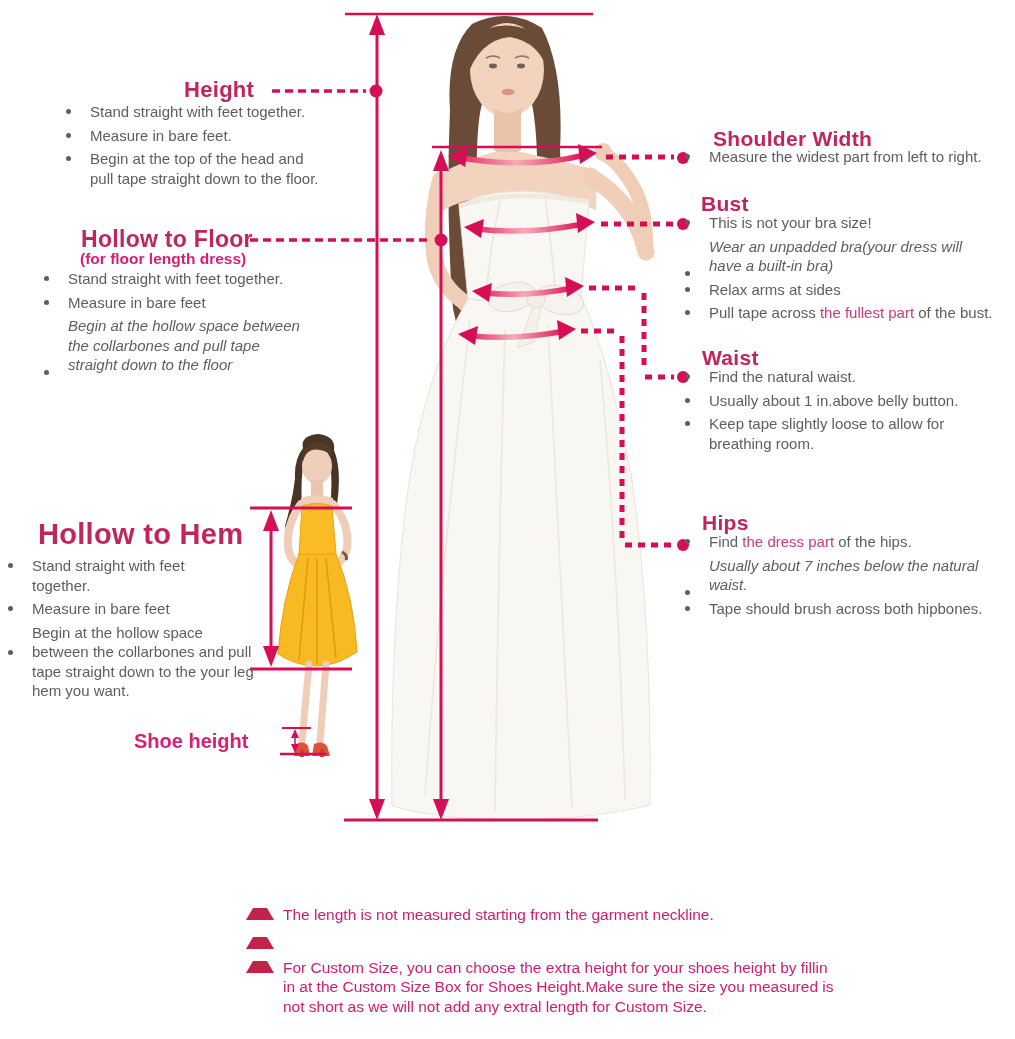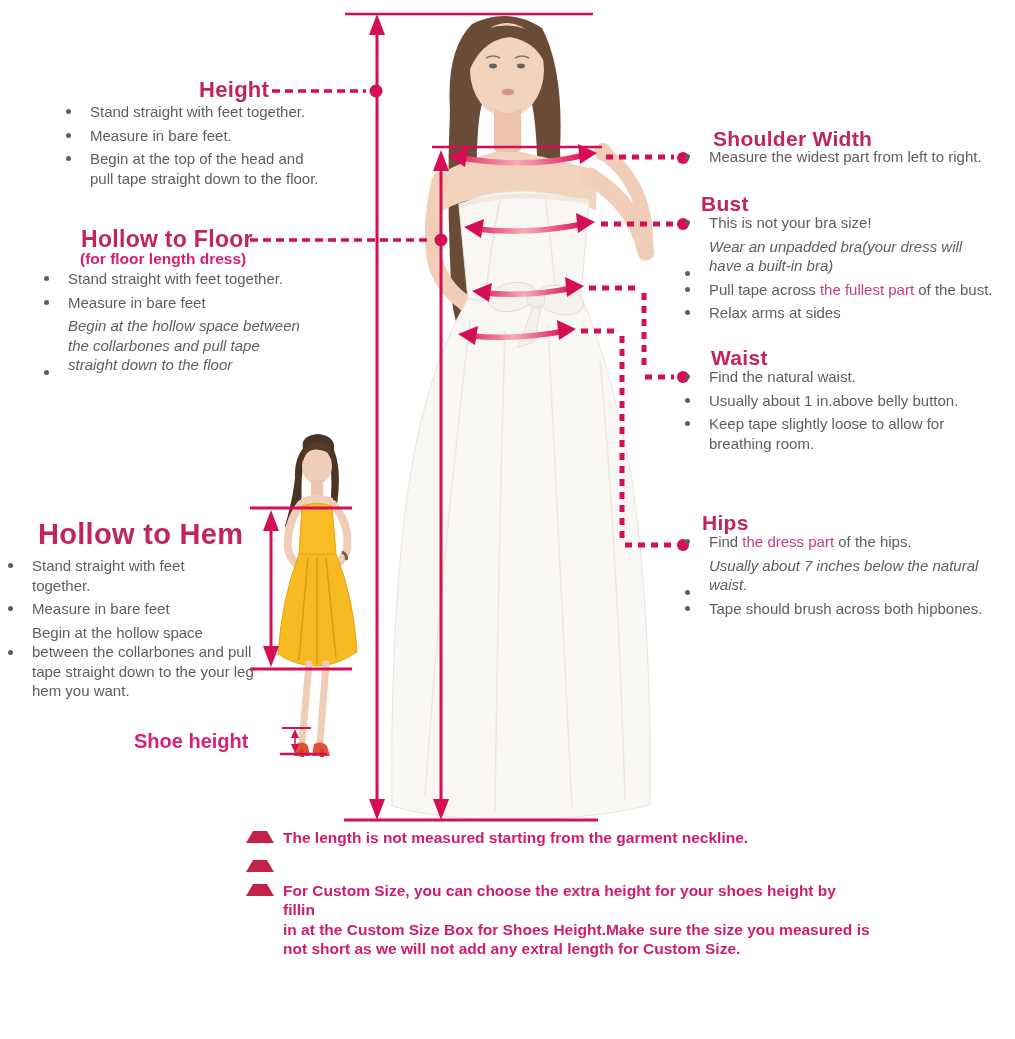--- a/index.html
+++ b/index.html
@@ -24,21 +24,21 @@
   ul.blist li { display:flex; align-items:flex-start; margin-bottom:4px; line-height:19.5px;gap:8px; }
   ul.blist li.ctr { align-items:flex-end;font-style:italic; }
   .b-dot {
     flex:0 0 5px; width:5px; height:5px; border-radius:50%;
     background:var(--body,#5E5E5E); margin:7px 11px 0 0;
   }
   li.ctr .b-dot { margin-top:0; }
   .bt { white-space:pre-line; }
   .hl { color:var(--highlight,#C73B80); }
 
-  #notes { position:absolute; left:246px; top:828px; width:625px; z-index:2;font-weight:bold; }
+  #notes { position:absolute; left:246px; top:905px; width:625px; z-index:2; }
   .note { display:flex; align-items:flex-start; margin-bottom:9px; }
   .tri {
     flex:0 0 14px; width:0; height:0; margin:3px 9px 0 0;
     border-left:7px solid transparent; border-right:7px solid transparent;
     border-bottom:12px solid var(--triangle,#C22348);
   }
   .note-text { color:var(--note,#D01C6E); font-size:15.5px; line-height:19.5px; white-space:pre-line; }
 
   
   .mline  { stroke:var(--line,#D40F55); fill:none; }
@@ -180,21 +180,21 @@
 
     <g>
       <line class="mline" x1="282" y1="728" x2="311" y2="728" stroke-width="2"></line>
       <line class="mline" x1="280" y1="754" x2="327" y2="754" stroke-width="2.5"></line>
       <line class="mline" x1="295" y1="732" x2="295" y2="750" stroke-width="1.5"></line>
       <polygon class="mfill" points="295,729 291,738 299,738"></polygon>
       <polygon class="mfill" points="295,753 291,744 299,744"></polygon>
     </g>
   </svg>
 
-  <div class="txt h-title" style="left:199px; top:77px;">Height</div>
+  <div class="txt h-title" style="left:184px; top:77px;">Height</div>
   <ul class="txt blist" style="left:66px; top:102px; width:300px;">
     <li>
         <span class="b-dot"></span>
         <span class="bt">Stand straight with feet together.</span>
       </li>
     <li>
         <span class="b-dot"></span>
         <span class="bt">Measure in bare feet.</span>
       </li>
     <li>
@@ -259,29 +259,29 @@
         <span class="b-dot"></span>
         <span class="bt">This is not your bra size!</span>
       </li>
     <li class="ctr">
         <span class="b-dot"></span>
         <span class="bt">Wear an unpadded bra(your dress will
 have a built-in bra)</span>
       </li>
     <li>
         <span class="b-dot"></span>
+        <span class="bt">Relax arms at sides</span>
+      </li>
+    <li>
+        <span class="b-dot"></span>
         <span class="bt"><span>Pull tape across </span><span class="hl">the fullest part</span><span> of the bust.</span></span>
       </li>
-    <li>
-        <span class="b-dot"></span>
-        <span class="bt">Relax arms at sides</span>
-      </li>
-  </ul>
-
-  <div class="txt h-title small" style="left:702px; top:346px;margin-left:9px;">Waist</div>
+  </ul>
+
+  <div class="txt h-title small" style="left:702px; top:346px;">Waist</div>
   <ul class="txt blist" style="left:685px; top:367px; width:330px;">
     <li>
         <span class="b-dot"></span>
         <span class="bt">Find the natural waist.</span>
       </li>
     <li>
         <span class="b-dot"></span>
         <span class="bt">Usually about 1 in.above belly button.</span>
       </li>
     <li>

